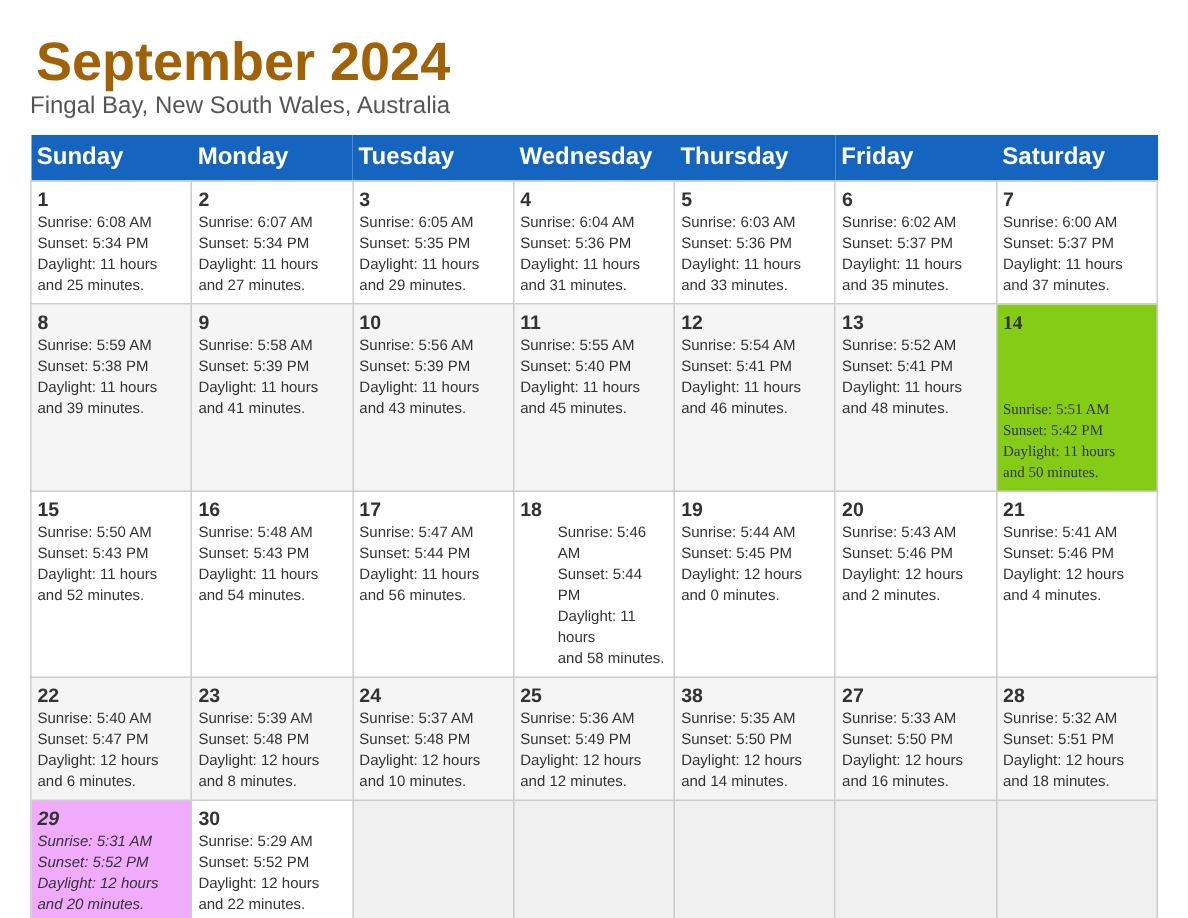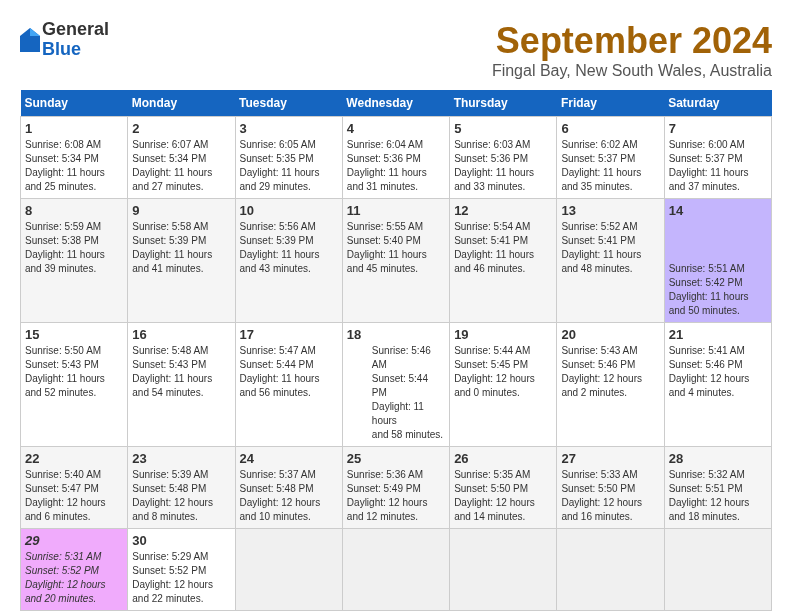--- a/index.html
+++ b/index.html
@@ -48,21 +48,21 @@
     table {
       width: 100%;
       border-collapse: collapse;
       font-size: 10px;
     }
     thead tr th {
       background-color: #1565c0;
       color: #fff;
       padding: 6px 4px;
       text-align: left;
-      font-size: 12px;
+      font-size: 16px;
       font-weight: bold;
     }
     tbody tr td {
       border: 1px solid #ccc;
       padding: 4px;
       vertical-align: top;
       background: #fff;
       min-height: 80px;
       width: 14.28%;
     }
@@ -85,30 +85,20 @@
       line-height: 1.4;
     }
     td.empty {
       background: #f0f0f0 !important;
     }
   </style>
 </head>
 <body>
 
 <div class="header">
-  <div class="logo">
-    <svg class="logo-icon" viewBox="0 0 20 24">
-      <polygon points="10,0 20,8 20,24 0,24 0,8" fill="#1565c0"></polygon>
-      <polygon points="10,0 20,8 10,8" fill="#42a5f5"></polygon>
-    </svg>
-    <div class="logo-text">
-      <span class="logo-general">General</span><br>
-      <span class="logo-blue">Blue</span>
-    </div>
-  </div>
   <div class="title-block">
     <h1>September 2024</h1>
     <h2>Fingal Bay, New South Wales, Australia</h2>
   </div>
 </div>
 
 <table>
   <thead>
     <tr>
       <th>Sunday</th>
@@ -208,21 +198,21 @@
 Daylight: 11 hours
 and 46 minutes.</div>
         </td>
         <td style="background: rgb(245, 245, 245);">
           <span class="day-num">13</span>
           <div class="day-detail" style="white-space: pre-line;">Sunrise: 5:52 AM
 Sunset: 5:41 PM
 Daylight: 11 hours
 and 48 minutes.</div>
         </td>
-        <td style="background: #c4b5fd;">
+        <td style="background: #84cc16; font-family: Liberation Serif, serif;">
           <span class="day-num">14</span>
           <div class="day-detail" style="white-space: pre-line; margin-top: 44px;">Sunrise: 5:51 AM
 Sunset: 5:42 PM
 Daylight: 11 hours
 and 50 minutes.</div>
         </td>
       </tr>
       <tr>
         <td style="background: rgb(255, 255, 255);">
           <span class="day-num">15</span>
@@ -297,21 +287,21 @@
 and 10 minutes.</div>
         </td>
         <td style="background: rgb(245, 245, 245);">
           <span class="day-num">25</span>
           <div class="day-detail" style="white-space: pre-line;">Sunrise: 5:36 AM
 Sunset: 5:49 PM
 Daylight: 12 hours
 and 12 minutes.</div>
         </td>
         <td style="background: rgb(245, 245, 245);">
-          <span class="day-num">26</span>
+          <span class="day-num">38</span>
           <div class="day-detail" style="white-space: pre-line;">Sunrise: 5:35 AM
 Sunset: 5:50 PM
 Daylight: 12 hours
 and 14 minutes.</div>
         </td>
         <td style="background: rgb(245, 245, 245);">
           <span class="day-num">27</span>
           <div class="day-detail" style="white-space: pre-line;">Sunrise: 5:33 AM
 Sunset: 5:50 PM
 Daylight: 12 hours

